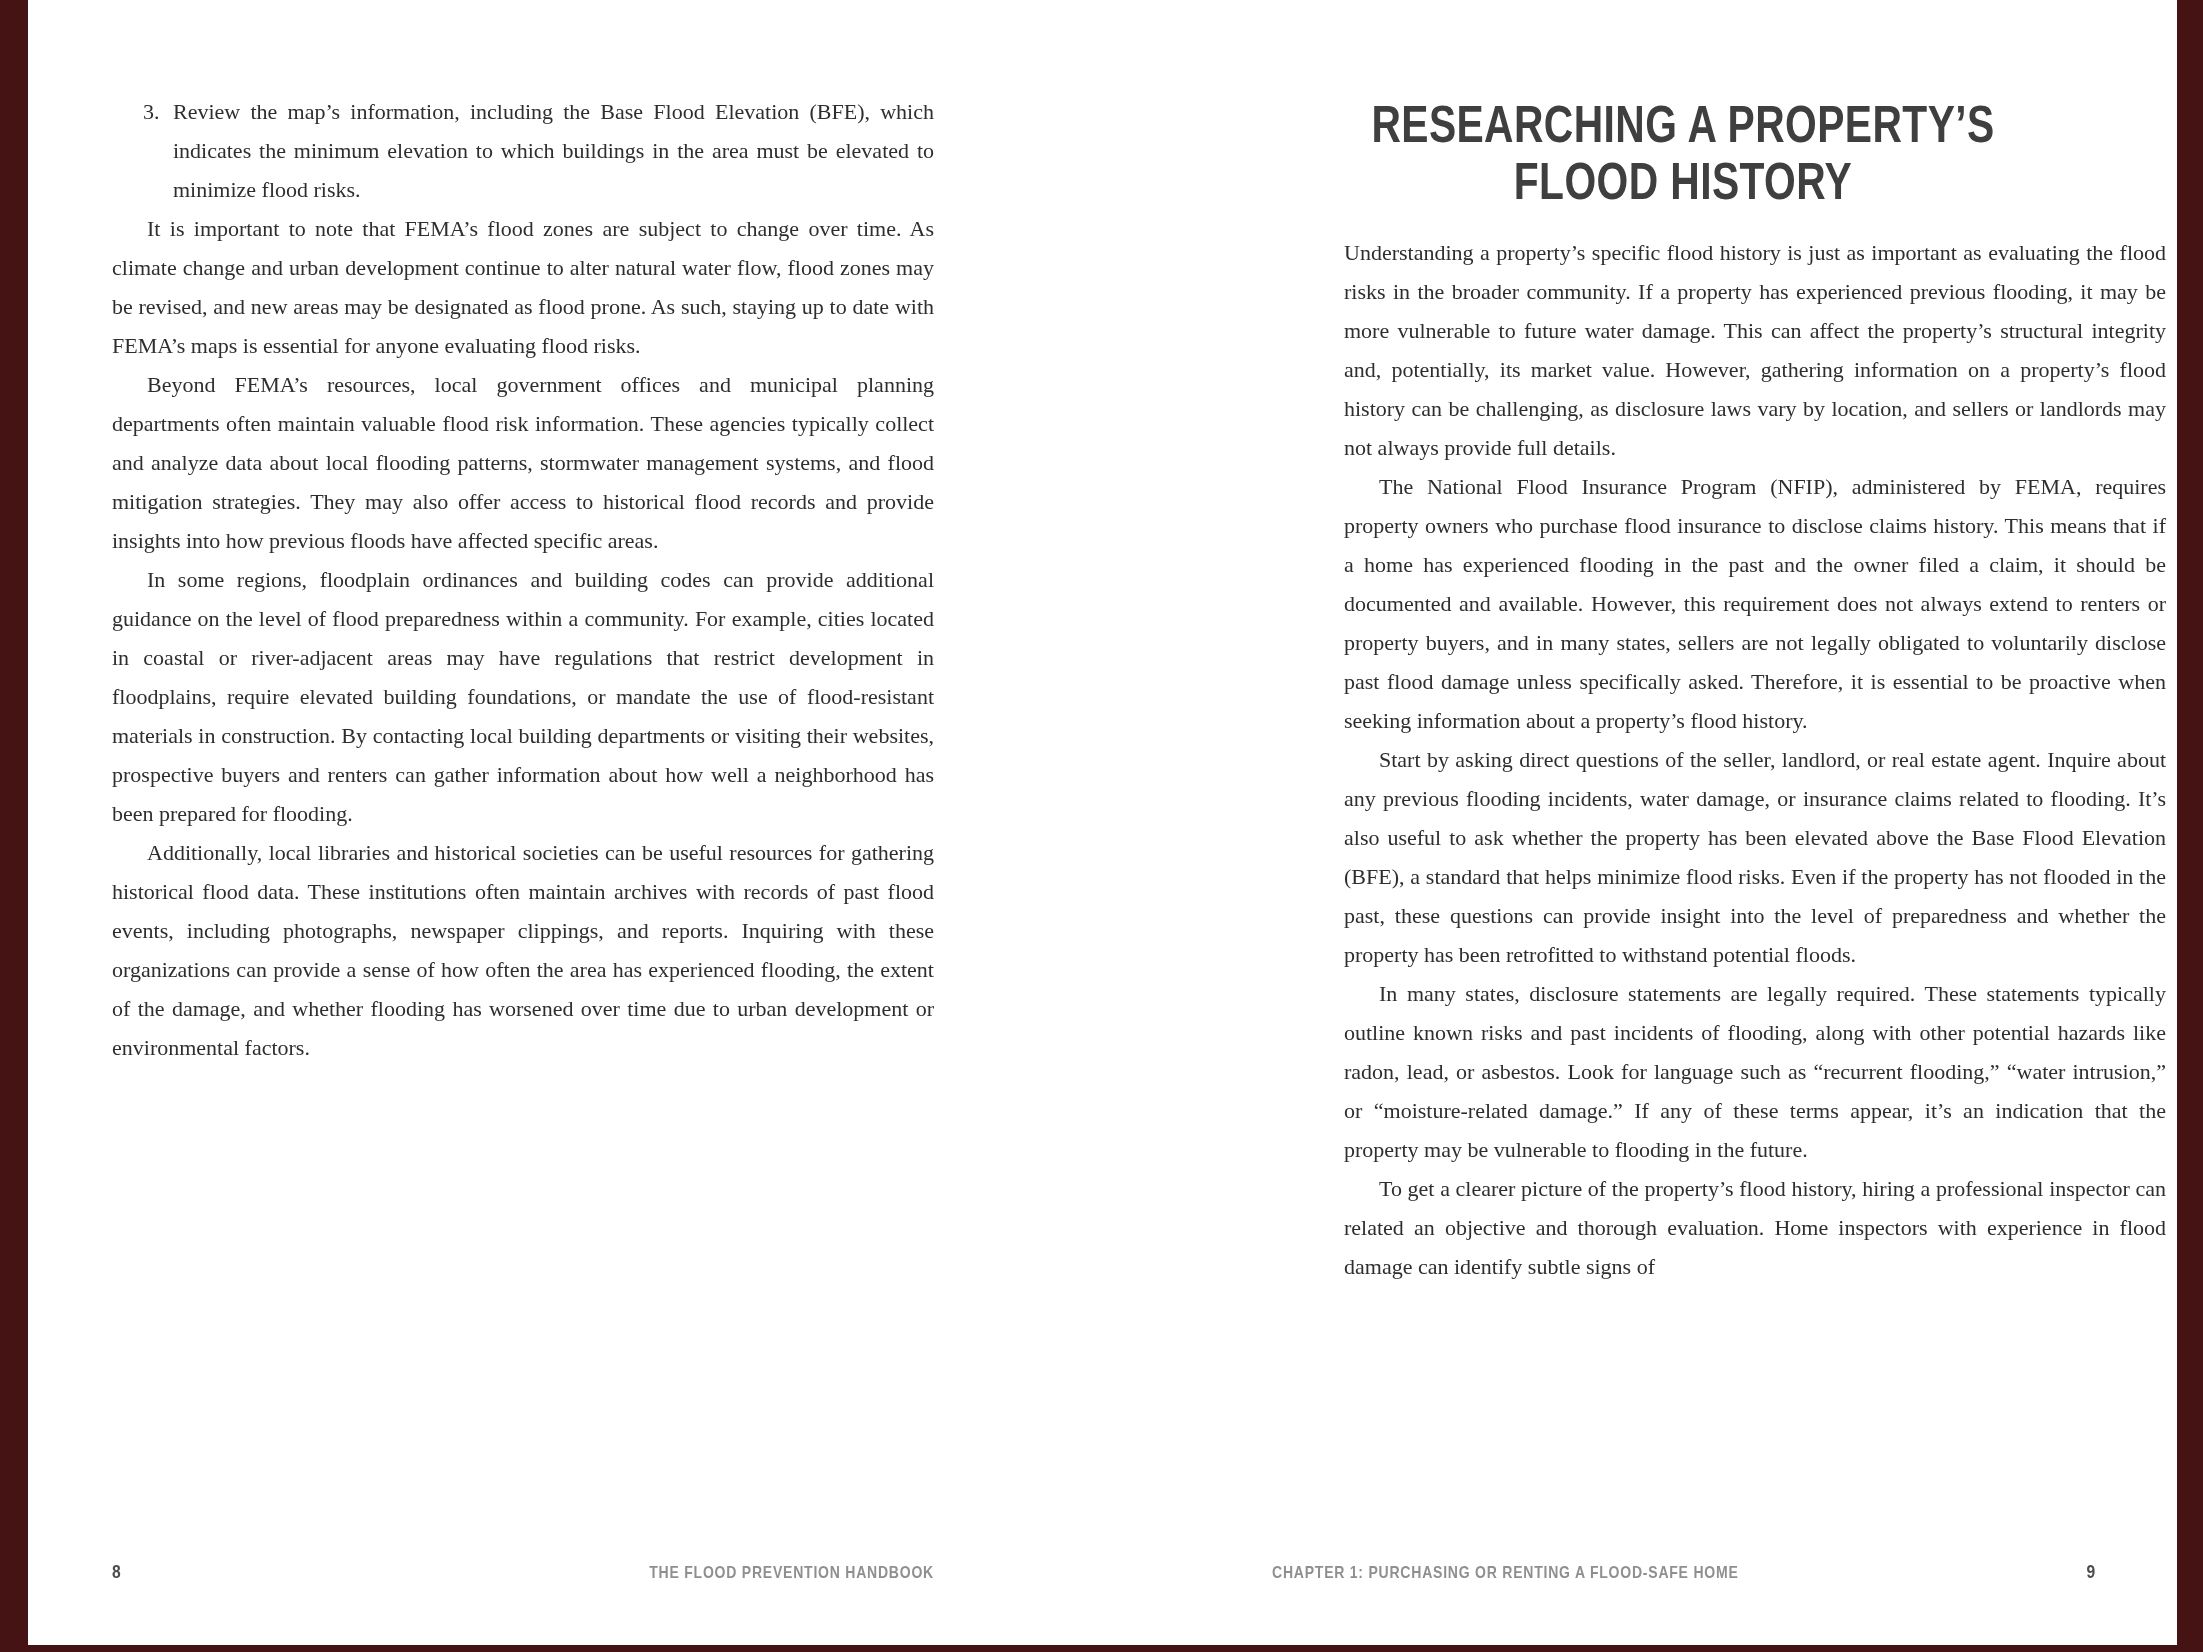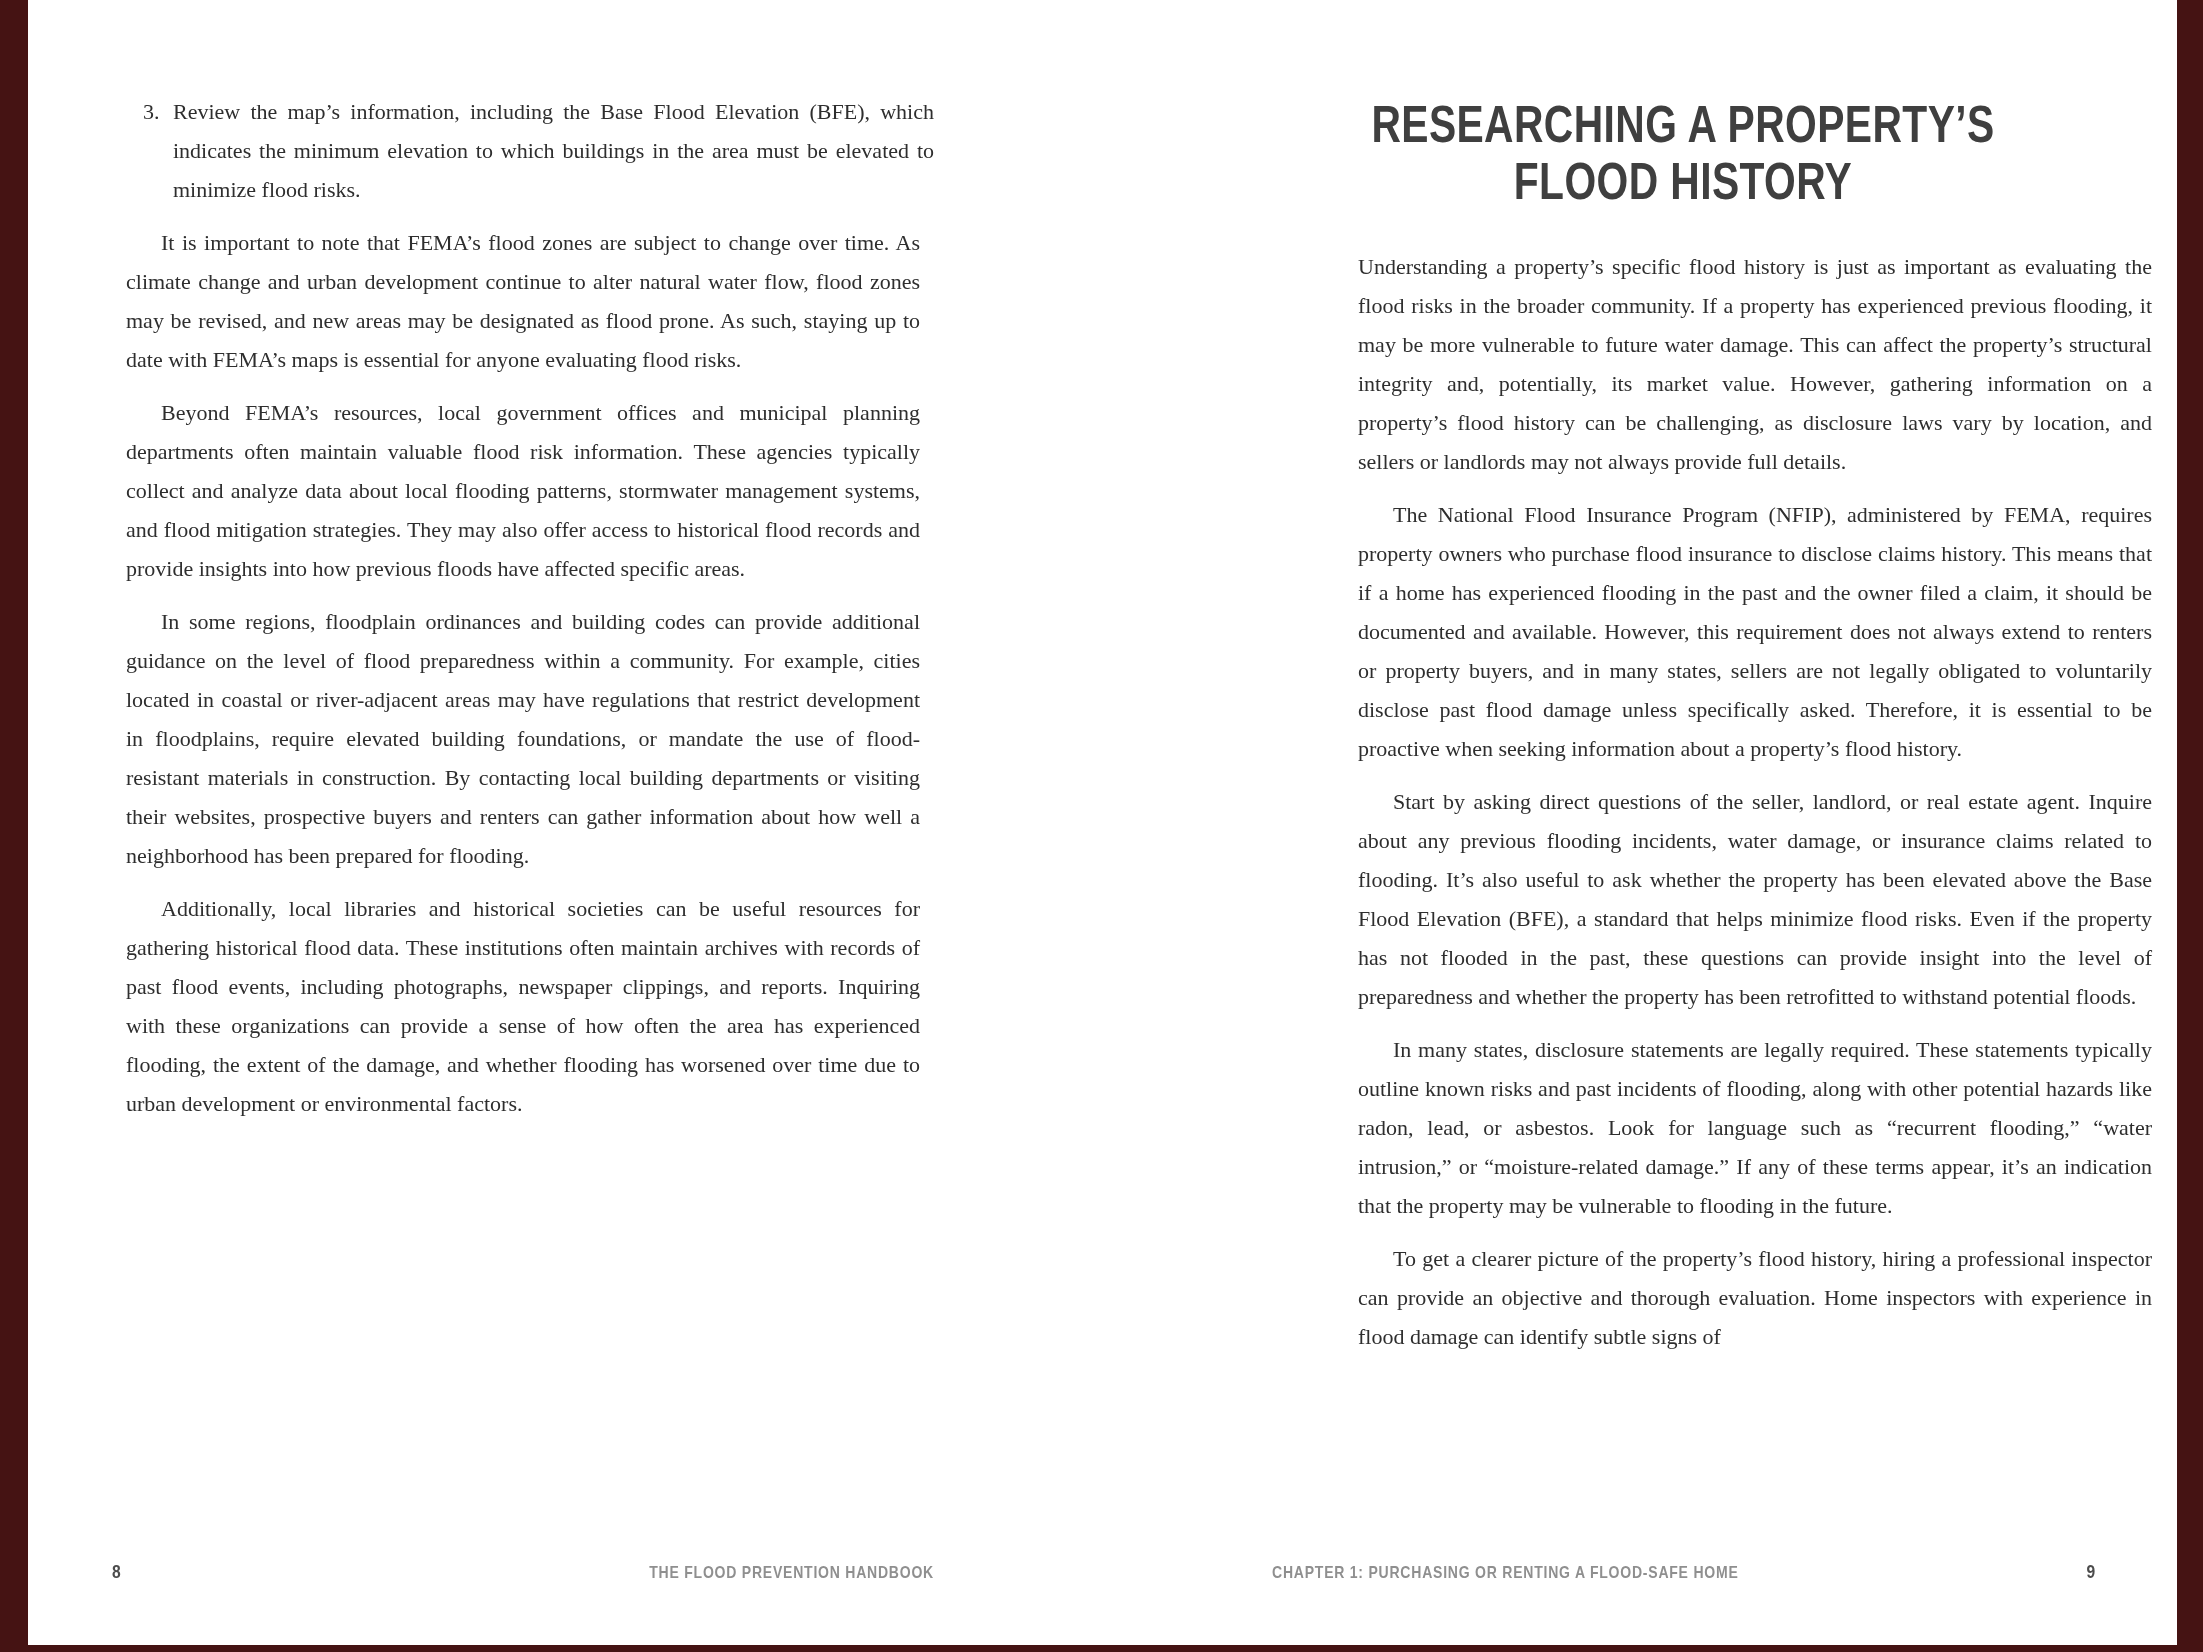--- a/index.html
+++ b/index.html
@@ -20,21 +20,21 @@
   .col {
     position:absolute;
     width:822px;
     font-size:22px;
     line-height:39px;
     text-align:justify;
   }
   .col-left  { left:112px;  top:92px; }
   .col-right { left:1344px; top:233px; }
 
-  p { margin:14px; }
+  p { margin:0; }
   p.indent { text-indent:35px; }
 
   .list-item {
     position:relative;
     padding-left:61px;
     text-align:justify;
   }
   .list-num { position:absolute; left:31px; top:0; }
 
   .chapter-heading {
@@ -116,20 +116,20 @@
   <section>
     <h1 class="chapter-heading">
       <span>RESEARCHING A PROPERTY’S</span>
       <span>FLOOD HISTORY</span>
     </h1>
     <div class="col col-right">
       <p>Understanding a property’s specific flood history is just as important as evaluating the flood risks in the broader community. If a property has experienced previous flooding, it may be more vulnerable to future water damage. This can affect the property’s structural integrity and, potentially, its market value. However, gathering information on a property’s flood history can be challenging, as disclosure laws vary by location, and sellers or landlords may not always provide full details.</p>
       <p class="indent">The National Flood Insurance Program (NFIP), administered by FEMA, requires property owners who purchase flood insurance to disclose claims history. This means that if a home has experienced flooding in the past and the owner filed a claim, it should be documented and available. However, this requirement does not always extend to renters or property buyers, and in many states, sellers are not legally obligated to voluntarily disclose past flood damage unless specifically asked. Therefore, it is essential to be proactive when seeking information about a property’s flood history.</p>
       <p class="indent">Start by asking direct questions of the seller, landlord, or real estate agent. Inquire about any previous flooding incidents, water damage, or insurance claims related to flooding. It’s also useful to ask whether the property has been elevated above the Base Flood Elevation (BFE), a standard that helps minimize flood risks. Even if the property has not flooded in the past, these questions can provide insight into the level of preparedness and whether the property has been retrofitted to withstand potential floods.</p>
       <p class="indent">In many states, disclosure statements are legally required. These statements typically outline known risks and past incidents of flooding, along with other potential hazards like radon, lead, or asbestos. Look for language such as “recurrent flooding,” “water intrusion,” or “moisture-related damage.” If any of these terms appear, it’s an indication that the property may be vulnerable to flooding in the future.</p>
-      <p class="indent">To get a clearer picture of the property’s flood history, hiring a professional inspector can provide an objective and thorough evaluation. Home inspectors with experience in flood damage can identify subtle signs of</p>
+      <p class="indent">To get a clearer picture of the property’s flood history, hiring a professional inspector can related an objective and thorough evaluation. Home inspectors with experience in flood damage can identify subtle signs of</p>
     </div>
     <div class="running-title chapter">CHAPTER 1: PURCHASING OR RENTING A FLOOD-SAFE HOME</div>
     <div class="footer-num right">9</div>
   </section>
 
 </div>
 
 
 </body></html>

